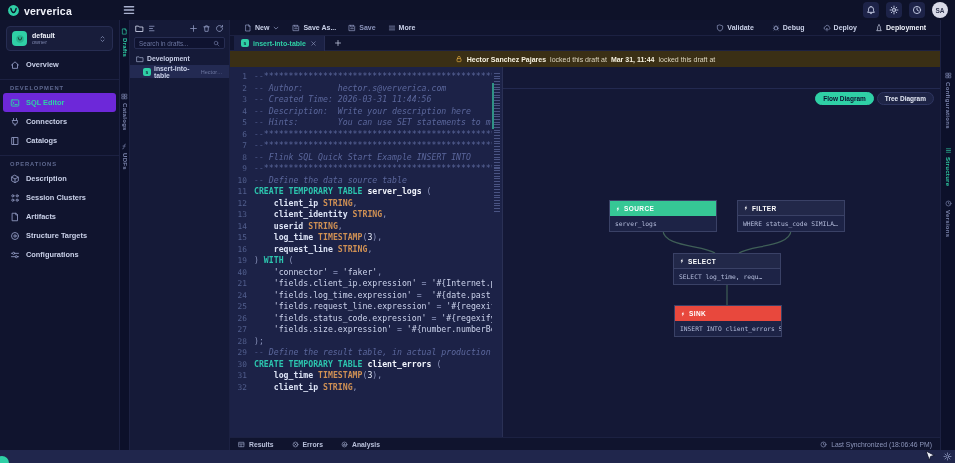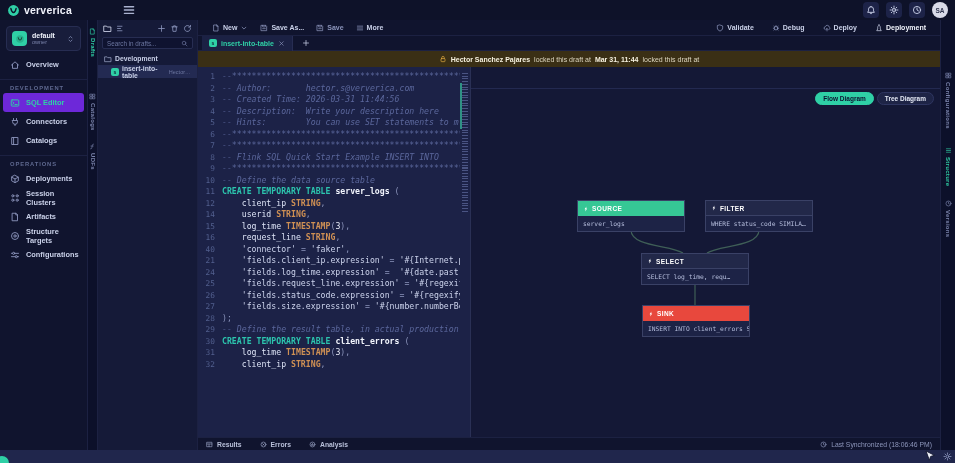--- a/index.html
+++ b/index.html
@@ -5,36 +5,36 @@
   * { margin:0; padding:0; box-sizing:border-box; }
   html,body { width:955px; height:463px; overflow:hidden; background:#0e1229;
     font-family:"Liberation Sans", sans-serif; -webkit-font-smoothing:antialiased; }
   .app { width:955px; height:463px; display:flex; flex-direction:column; position:relative; }
   svg { display:block; }
   .ic { display:inline-flex; align-items:center; justify-content:center; }
   .ic svg { width:100%; height:100%; }
 
   
   .topbar { height:20px; background:#0e1229; display:flex; align-items:center; padding:0 7px; flex:none; }
-  .brand { display:flex; align-items:center; gap:4px; width:105px; }
+  .brand { display:flex; align-items:flex-end; gap:4px; width:105px; }
   .brand .ic { width:13px; height:13px; }
   .brand-name { color:#f0f2fa; font-size:10.5px; font-weight:bold; letter-spacing:.2px; }
   .menu-btn { width:14px; height:14px; color:#aab2cf; margin-left:10px; }
   .top-actions { margin-left:auto; display:flex; align-items:center; gap:7px; }
   .top-btn { width:16px; height:16px; border-radius:4px; background:#1d2348; color:#c9d0e8;
     display:flex; align-items:center; justify-content:center; }
   .top-btn .ic { width:10px; height:10px; }
   .avatar { width:16px; height:16px; border-radius:50%; background:#d9dbe8; color:#30364f;
     font-size:6.5px; font-weight:bold; display:flex; align-items:center; justify-content:center; }
 
   
   .shell { height:430px; display:flex; flex:none; }
 
   
-  .sidebar { width:88px; background:#10142e; border-right:1px solid #1c2142; flex:none; }
+  .sidebar { width:120px; background:#10142e; border-right:1px solid #1c2142; flex:none; }
   .workspace { margin:6px 6px 4px; padding:4px 5px; background:#181d3b; border:1px solid #272d52;
     border-radius:4px; display:flex; align-items:center; gap:5px; }
   .ws-avatar { width:15px; height:15px; border-radius:4px; background:#2fd0a6; flex:none;
     display:flex; align-items:center; justify-content:center; }
   .ws-avatar .ic { width:10px; height:10px; }
   .ws-meta { flex:1; min-width:0; }
   .ws-name { color:#eef1fa; font-size:7px; font-weight:bold; }
   .ws-role { color:#7c85ad; font-size:5.5px; }
   .ws-chev { width:9px; height:10px; color:#7c85ad; }
   .nav-sec { margin-top:5px; border-top:1px solid #1c2142; padding:5px 10px 2px;
@@ -110,21 +110,21 @@
   
   .workarea { flex:1; min-height:0; display:flex; }
   .code { width:262px; flex:none; background:#1c2247; overflow:hidden; padding-top:4px;
     font-family:"DejaVu Sans Mono", monospace; font-size:8.2px; line-height:11.5px; }
   .cl { display:flex; }
   .g  { width:24px; flex:none; text-align:right; padding-right:7px; color:#525f8e; font-size:7.8px; }
   .tx { flex:1; min-width:0; white-space:pre; overflow:hidden; }
   .tk-c { color:#5b679c; font-style:italic; }
   .tk-k { color:#2cc5ae; font-weight:bold; }
   .tk-b { color:#f2f5fd; font-weight:bold; }
-  .tk-i { color:#dce3f5; font-weight:400;margin-top:48px; }
+  .tk-i { color:#dce3f5; font-weight:700;margin-top:48px; }
   .tk-t { color:#cf9054; font-weight:600; }
   .tk-s { color:#ccd3ec; }
   .tk-o { color:#8b94bb; }
   .tk-n { color:#e8ecf8; }
 
   .minimap { width:10px; flex:none; background:#1c2247; position:relative; }
   .mm { position:absolute; top:6px; left:2px; width:6px; height:140px;
     background:repeating-linear-gradient(to bottom, rgba(130,145,205,.45) 0 1px, transparent 1px 2.7px); }
   .mm-thumb { position:absolute; top:16px; left:0; width:1.5px; height:46px; background:#3ad0a8; opacity:.65; }
 
@@ -271,21 +271,21 @@
             <span>Catalogs</span>
           </div>
           <div class="nav-sec">OPERATIONS</div>
           <div class="nav-item">
             <span class="ic">
               <svg viewBox="0 0 12 12" fill="none" stroke="currentColor" stroke-width="1.1" stroke-linecap="round" stroke-linejoin="round">
                 <path d="M6 1.6l4 2.2v4.4L6 10.4 2 8.2V3.8z"></path>
                 <path d="M2.2 3.9L6 6l3.8-2.1M6 6v4.2"></path>
               </svg>
             </span>
-            <span>Deployments</span>
+            <span>Description</span>
           </div>
           <div class="nav-item">
             <span class="ic">
               <svg viewBox="0 0 12 12" fill="none" stroke="currentColor" stroke-width="1.1" stroke-linecap="round" stroke-linejoin="round">
                 <circle cx="3.4" cy="3.4" r="1.3"></circle>
                 <circle cx="8.6" cy="3.4" r="1.3"></circle>
                 <circle cx="3.4" cy="8.6" r="1.3"></circle>
                 <circle cx="8.6" cy="8.6" r="1.3"></circle>
               </svg>
             </span>
@@ -562,30 +562,38 @@
             </div>
             <div class="cl">
               <span class="g">11</span>
               <span class="tx"><span class="tk-k">CREATE TEMPORARY TABLE</span><span class="tk-b"> server_logs</span><span class="tk-o"> (</span></span>
             </div>
             <div class="cl">
               <span class="g">12</span>
               <span class="tx"><span class="tk-i">    client_ip </span><span class="tk-t">STRING</span><span class="tk-o">,</span></span>
             </div>
             <div class="cl">
+              <span class="g">13</span>
+              <span class="tx"><span class="tk-i">    client_identity </span><span class="tk-t">STRING</span><span class="tk-o">,</span></span>
+            </div>
+            <div class="cl">
               <span class="g">14</span>
               <span class="tx"><span class="tk-i">    userid </span><span class="tk-t">STRING</span><span class="tk-o">,</span></span>
             </div>
             <div class="cl">
               <span class="g">15</span>
               <span class="tx"><span class="tk-i">    log_time </span><span class="tk-t">TIMESTAMP</span><span class="tk-o">(</span><span class="tk-n">3</span><span class="tk-o">),</span></span>
             </div>
             <div class="cl">
               <span class="g">16</span>
               <span class="tx"><span class="tk-i">    request_line </span><span class="tk-t">STRING</span><span class="tk-o">,</span></span>
+            </div>
+            <div class="cl">
+              <span class="g">19</span>
+              <span class="tx"><span class="tk-o">) </span><span class="tk-k">WITH</span><span class="tk-o"> (</span></span>
             </div>
             <div class="cl">
               <span class="g">40</span>
               <span class="tx"><span class="tk-s">    'connector'</span><span class="tk-o"> = </span><span class="tk-s">'faker'</span><span class="tk-o">,</span></span>
             </div>
             <div class="cl">
               <span class="g">21</span>
               <span class="tx"><span class="tk-s">    'fields.client_ip.expression'</span><span class="tk-o"> = </span><span class="tk-s">'#{Internet.pu</span></span>
             </div>
             <div class="cl">

